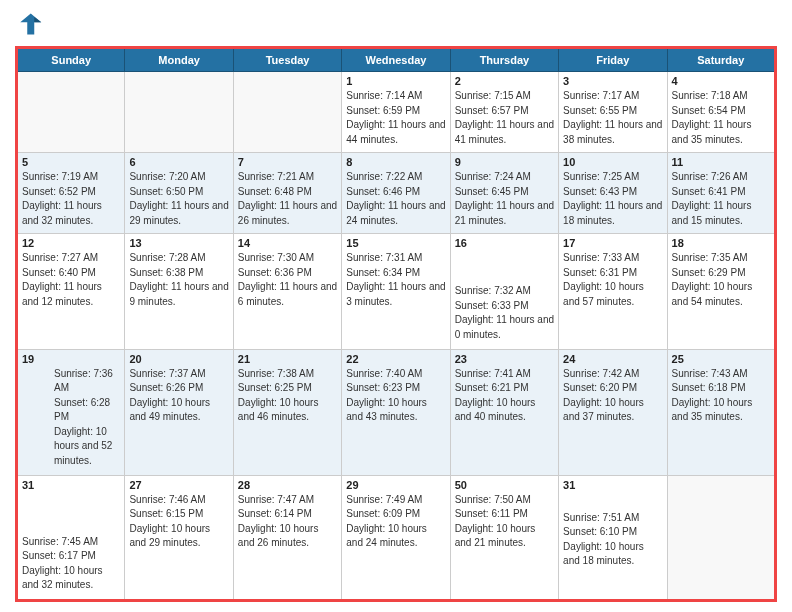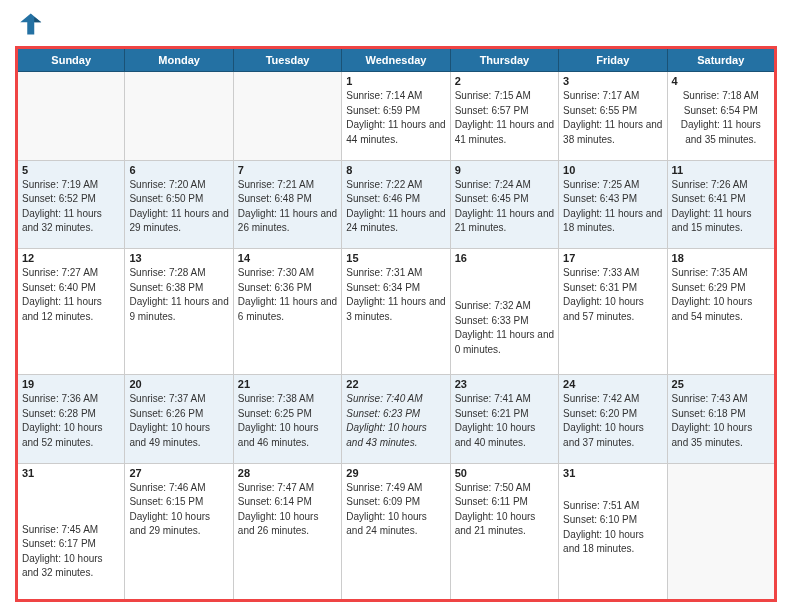--- a/index.html
+++ b/index.html
@@ -150,21 +150,21 @@
 Daylight: 11 hours and 41 minutes.</div>
           </td>
           <td>
             <span class="day-num">3</span>
             <div class="day-info" style="white-space: pre-line;">Sunrise: 7:17 AM
 Sunset: 6:55 PM
 Daylight: 11 hours and 38 minutes.</div>
           </td>
           <td>
             <span class="day-num">4</span>
-            <div class="day-info" style="white-space: pre-line; text-align: center;">Sunrise: 7:18 AM
+            <div class="day-info" style="white-space: pre-line;">Sunrise: 7:18 AM
 Sunset: 6:54 PM
 Daylight: 11 hours and 35 minutes.</div>
           </td>
         </tr>
         <tr class="row-even">
           <td>
             <span class="day-num">5</span>
             <div class="day-info" style="white-space: pre-line;">Sunrise: 7:19 AM
 Sunset: 6:52 PM
 Daylight: 11 hours and 32 minutes.</div>
@@ -246,39 +246,39 @@
           <td>
             <span class="day-num">18</span>
             <div class="day-info" style="white-space: pre-line;">Sunrise: 7:35 AM
 Sunset: 6:29 PM
 Daylight: 10 hours and 54 minutes.</div>
           </td>
         </tr>
         <tr class="row-even">
           <td>
             <span class="day-num">19</span>
-            <div class="day-info" style="white-space: pre-line;">Sunrise: 7:36 AM
+            <div class="day-info" style="white-space: pre-line; margin-left: 32px;">Sunrise: 7:36 AM
 Sunset: 6:28 PM
 Daylight: 10 hours and 52 minutes.</div>
           </td>
           <td>
             <span class="day-num">20</span>
             <div class="day-info" style="white-space: pre-line;">Sunrise: 7:37 AM
 Sunset: 6:26 PM
 Daylight: 10 hours and 49 minutes.</div>
           </td>
           <td>
             <span class="day-num">21</span>
             <div class="day-info" style="white-space: pre-line;">Sunrise: 7:38 AM
 Sunset: 6:25 PM
 Daylight: 10 hours and 46 minutes.</div>
           </td>
           <td>
             <span class="day-num">22</span>
-            <div class="day-info" style="white-space: pre-line; font-style: italic;">Sunrise: 7:40 AM
+            <div class="day-info" style="white-space: pre-line;">Sunrise: 7:40 AM
 Sunset: 6:23 PM
 Daylight: 10 hours and 43 minutes.</div>
           </td>
           <td>
             <span class="day-num">23</span>
             <div class="day-info" style="white-space: pre-line;">Sunrise: 7:41 AM
 Sunset: 6:21 PM
 Daylight: 10 hours and 40 minutes.</div>
           </td>
           <td>

